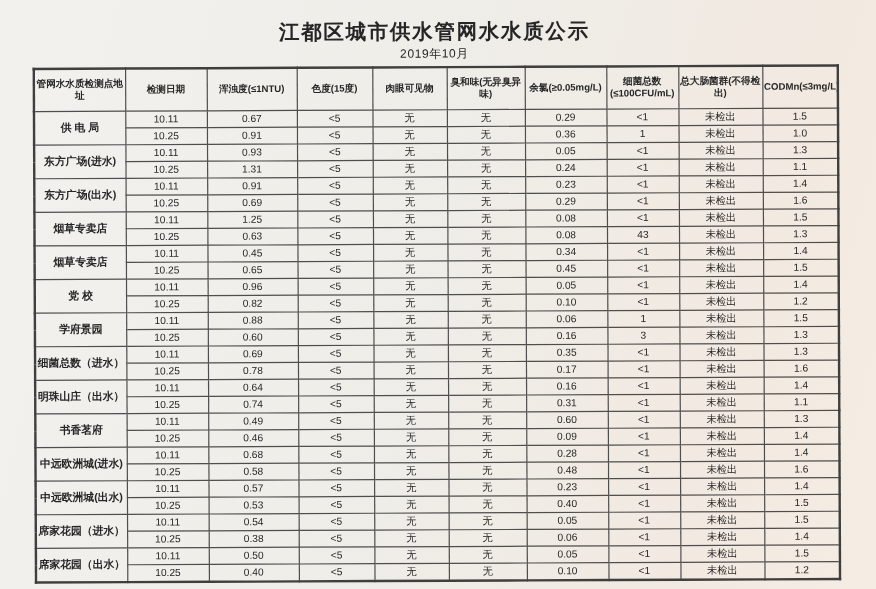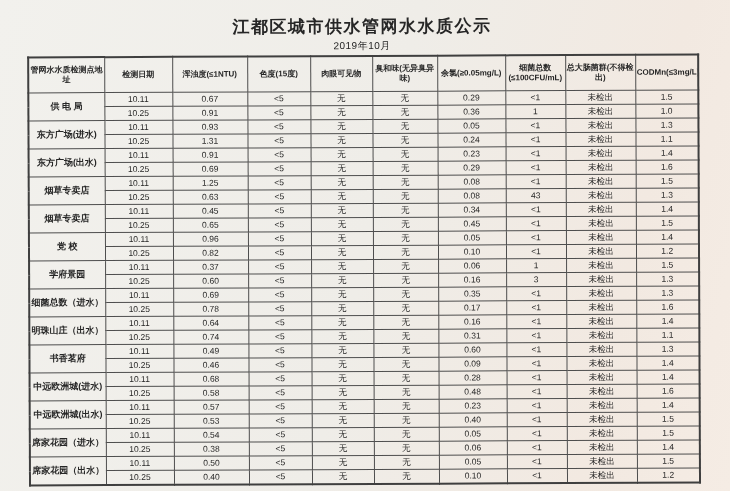--- a/index.html
+++ b/index.html
@@ -210,21 +210,21 @@
           <td>无</td>
           <td>无</td>
           <td>0.10</td>
           <td>&lt;1</td>
           <td>未检出</td>
           <td>1.2</td>
         </tr>
         <tr>
           <td rowspan="2" class="loc">学府景园</td>
           <td>10.11</td>
-          <td>0.37</td>
+          <td>0.88</td>
           <td>&lt;5</td>
           <td>无</td>
           <td>无</td>
           <td>0.06</td>
           <td>1</td>
           <td>未检出</td>
           <td>1.5</td>
         </tr>
         <tr>
           <td>10.25</td>

